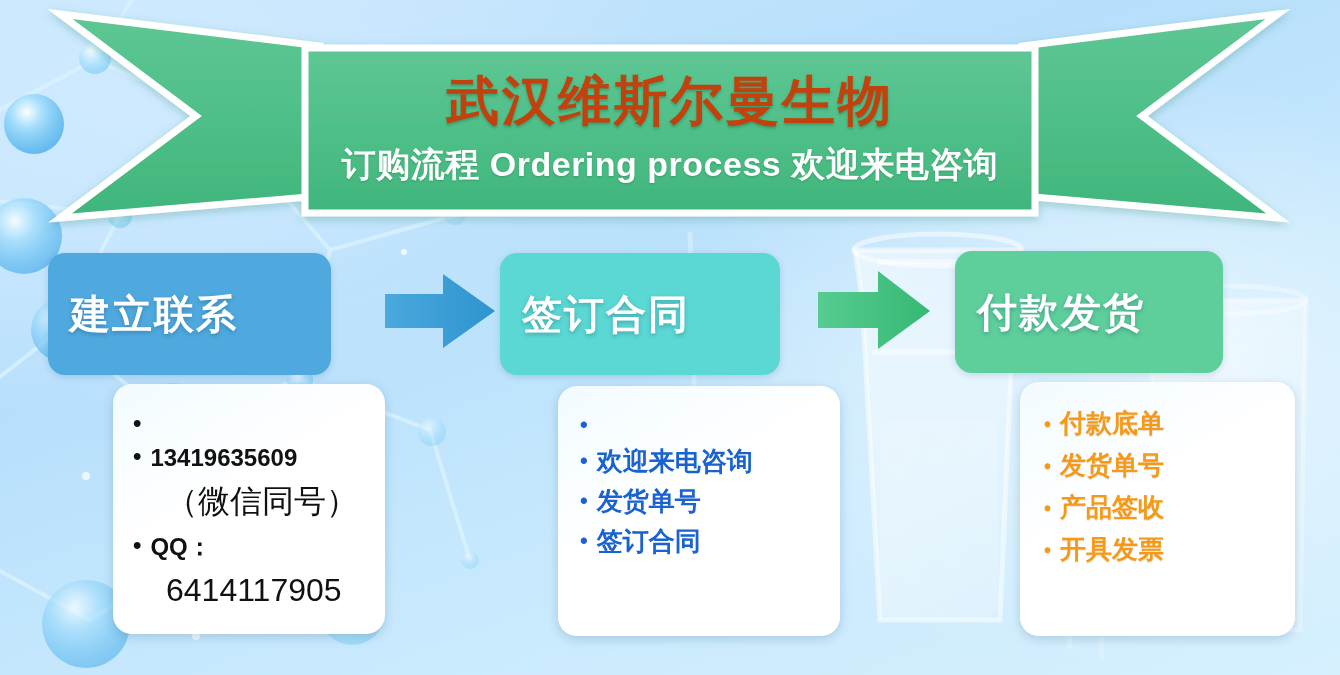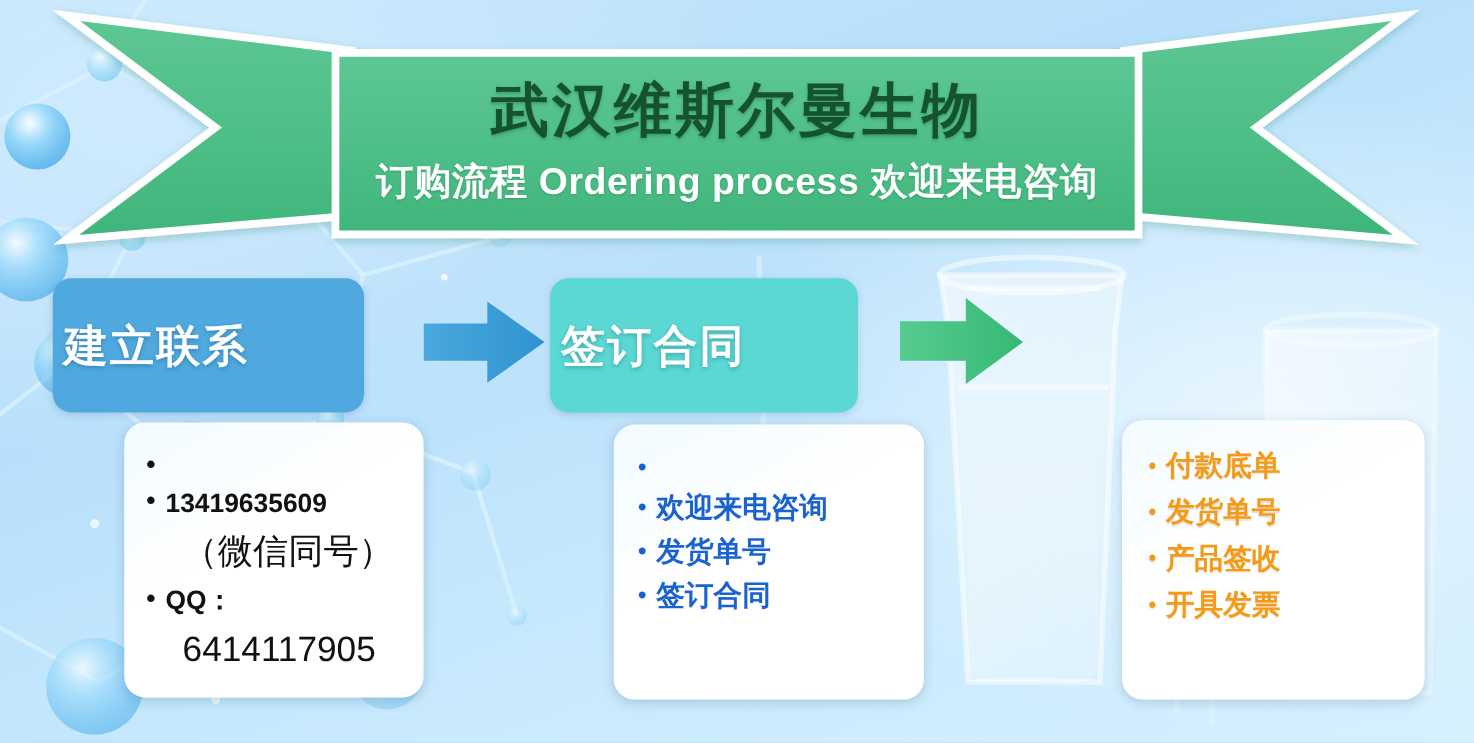--- a/index.html
+++ b/index.html
@@ -26,21 +26,21 @@
   
   .ribbon { position:absolute; left:0; top:0; width:1340px; height:232px; }
 
   
   .ribbon-text {
     position:absolute; left:305px; top:48px; width:730px; height:165px;
     display:flex; flex-direction:column; align-items:center; justify-content:center;
     gap:4px;
   }
   .ribbon-title {
-    font-size:53px; font-weight:bold; color:#14532d;
+    font-size:53px; font-weight:bold; color:#c2410c;
     letter-spacing:3px; line-height:1.05;
     text-shadow:0 2px 3px rgba(0,60,30,.28);
     white-space:nowrap;
   }
   .ribbon-sub {
     font-size:34px; font-weight:bold; color:#ffffff;
     letter-spacing:.5px; white-space:nowrap;
     text-shadow:0 1px 2px rgba(0,60,30,.22);
     margin-top:10px;
   }
@@ -52,21 +52,21 @@
   .step-head {
     position:absolute; left:0; top:0;
     border-radius:17px;
     display:flex; align-items:center;
     box-shadow:0 2px 7px rgba(20,70,110,.17);
   }
   .step-head-label {
     font-size:40px; font-weight:bold; color:#ffffff;
     letter-spacing:2px; white-space:nowrap;
     text-shadow:0 2px 4px rgba(10,60,90,.30);
-    padding-left:10px;
+    padding-left:22px;
   }
   .step-body {
     position:absolute;
     border-radius:19px;
     background:linear-gradient(150deg,#f2fbff 0%,#ffffff 42%,#ffffff 100%);
     box-shadow:0 3px 11px rgba(20,70,110,.20);
     padding:22px 16px 18px 14px;
   }
   .step-body ul { list-style:none; }
   .step-body li {
@@ -283,20 +283,23 @@
       <defs>
         <linearGradient id="gA2" x1="0" y1="0" x2="1" y2="0">
           <stop offset="0%" stop-color="#56cc90"></stop>
           <stop offset="100%" stop-color="#36b874"></stop>
         </linearGradient>
       </defs>
       <path d="M0,23 L60,23 L60,2 L112,42 L60,80 L60,59 L0,59 Z" fill="url(#gA2)"></path>
     </svg>
 
     <div class="step" id="step-3">
+      <div class="step-head">
+        <span class="step-head-label">付款发货</span>
+      </div>
       <div class="step-body">
         <ul>
           <li>
             <span class="bullet">•</span>
             <span>付款底单</span>
           </li>
           <li>
             <span class="bullet">•</span>
             <span>发货单号</span>
           </li>

